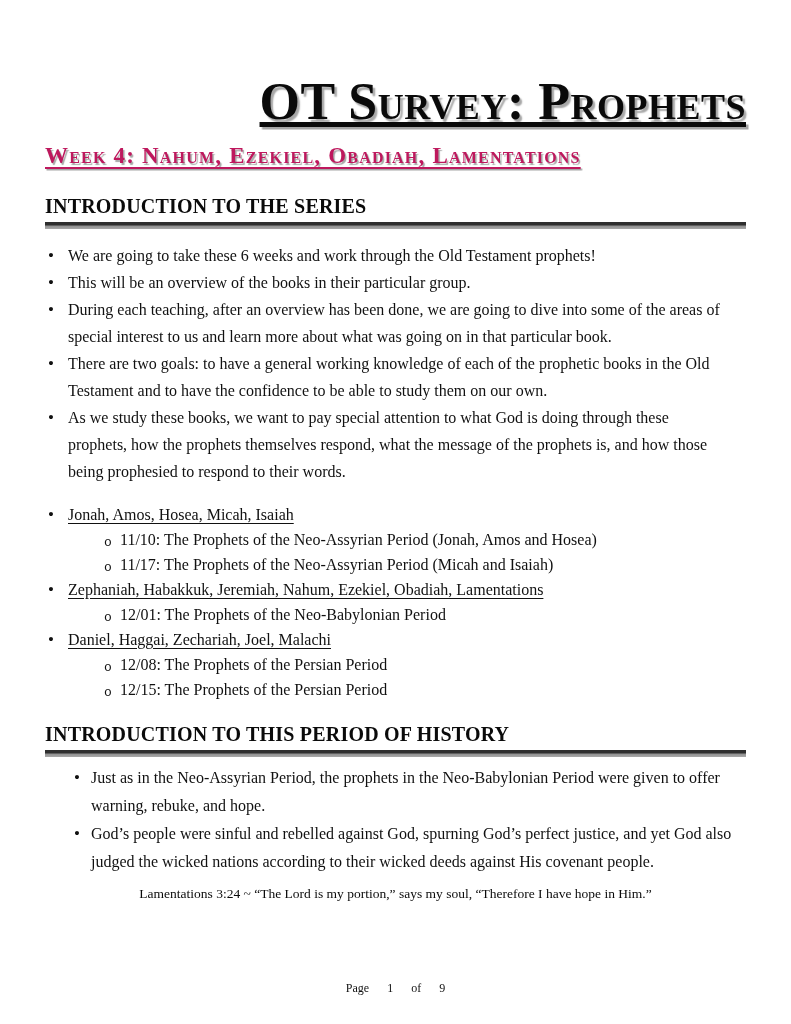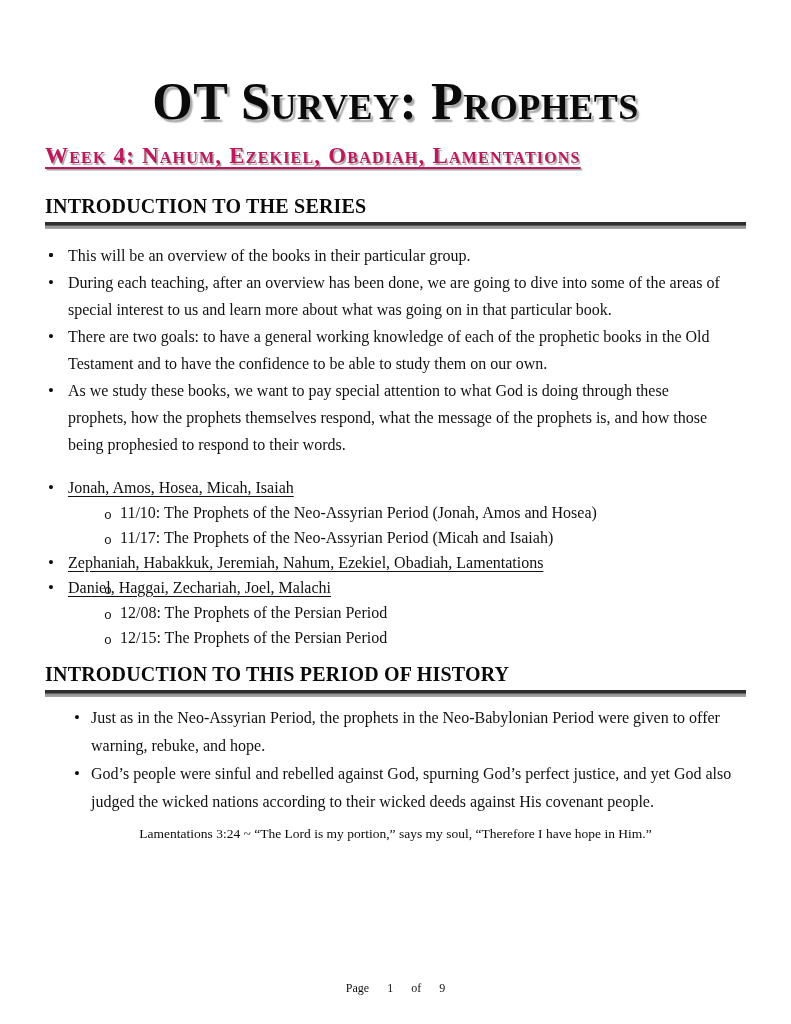--- a/index.html
+++ b/index.html
@@ -10,28 +10,29 @@
     background:#ffffff;
     box-sizing:border-box;
     padding:72px 45px 0 45px;
     font-family:"Liberation Serif","DejaVu Serif",serif;
     color:#111;
     overflow:hidden;
   }
   
   .doc-title{
     margin:0;
-    text-align:center;
+    text-align:right;
     font-size:52px;
     font-weight:bold;
     font-variant:small-caps;
     letter-spacing:0.5px;
     line-height:1.15;
     color:#0a0a0a;
     text-shadow:2.5px 2.5px 1.5px rgba(0,0,0,0.35);
+    text-decoration:underline;
   }
   
   .doc-subtitle{
     margin:10px 0 0 0;
     font-size:23px;
     font-weight:bold;
     font-variant:small-caps;
     letter-spacing:1.2px;
     line-height:1.25;
     color:#be185d;
@@ -119,20 +120,21 @@
   </div>
 
   <div class="section-head">
     <span class="head-text">INTRODUCTION TO THE SERIES</span>
     <div class="head-rule"></div>
   </div>
 
   <ul class="intro-list">
     <li>
       <span class="marker disc-marker"></span>
+      <span>We are going to take these 6 weeks and work through the Old Testament prophets!</span>
     </li>
     <li>
       <span class="marker disc-marker"></span>
       <span>This will be an overview of the books in their particular group.</span>
     </li>
     <li>
       <span class="marker disc-marker"></span>
       <span>During each teaching, after an overview has been done, we are going to dive into some of the areas of special interest to us and learn more about what was going on in that particular book.</span>
     </li>
     <li>
@@ -159,40 +161,41 @@
           <span>11/17: The Prophets of the Neo-Assyrian Period (Micah and Isaiah)</span>
         </li>
       </ul>
     </li>
     <li>
       <span class="marker disc-marker"></span>
       <span class="group-title">Zephaniah, Habakkuk, Jeremiah, Nahum, Ezekiel, Obadiah, Lamentations</span>
       <ul class="sub-list">
         <li class="bold">
           <span class="marker circle-marker"></span>
+          <span>12/01: The Prophets of the Neo-Babylonian Period</span>
         </li>
       </ul>
     </li>
     <li>
       <span class="marker disc-marker"></span>
       <span class="group-title">Daniel, Haggai, Zechariah, Joel, Malachi</span>
       <ul class="sub-list">
         <li>
           <span class="marker circle-marker"></span>
           <span>12/08: The Prophets of the Persian Period</span>
         </li>
         <li>
           <span class="marker circle-marker"></span>
           <span>12/15: The Prophets of the Persian Period</span>
         </li>
       </ul>
     </li>
   </ul>
 
-  <div class="section-head" style="margin-top:11px;">
+  <div class="section-head" style="margin-top:19px;">
     <span class="head-text">INTRODUCTION TO THIS PERIOD OF HISTORY</span>
     <div class="head-rule"></div>
   </div>
 
   <ul class="history-list">
     <li>
       <span class="marker disc-marker"></span>
       <span>Just as in the Neo-Assyrian Period, the prophets in the Neo-Babylonian Period were given to offer warning, rebuke, and hope.</span>
     </li>
     <li>

